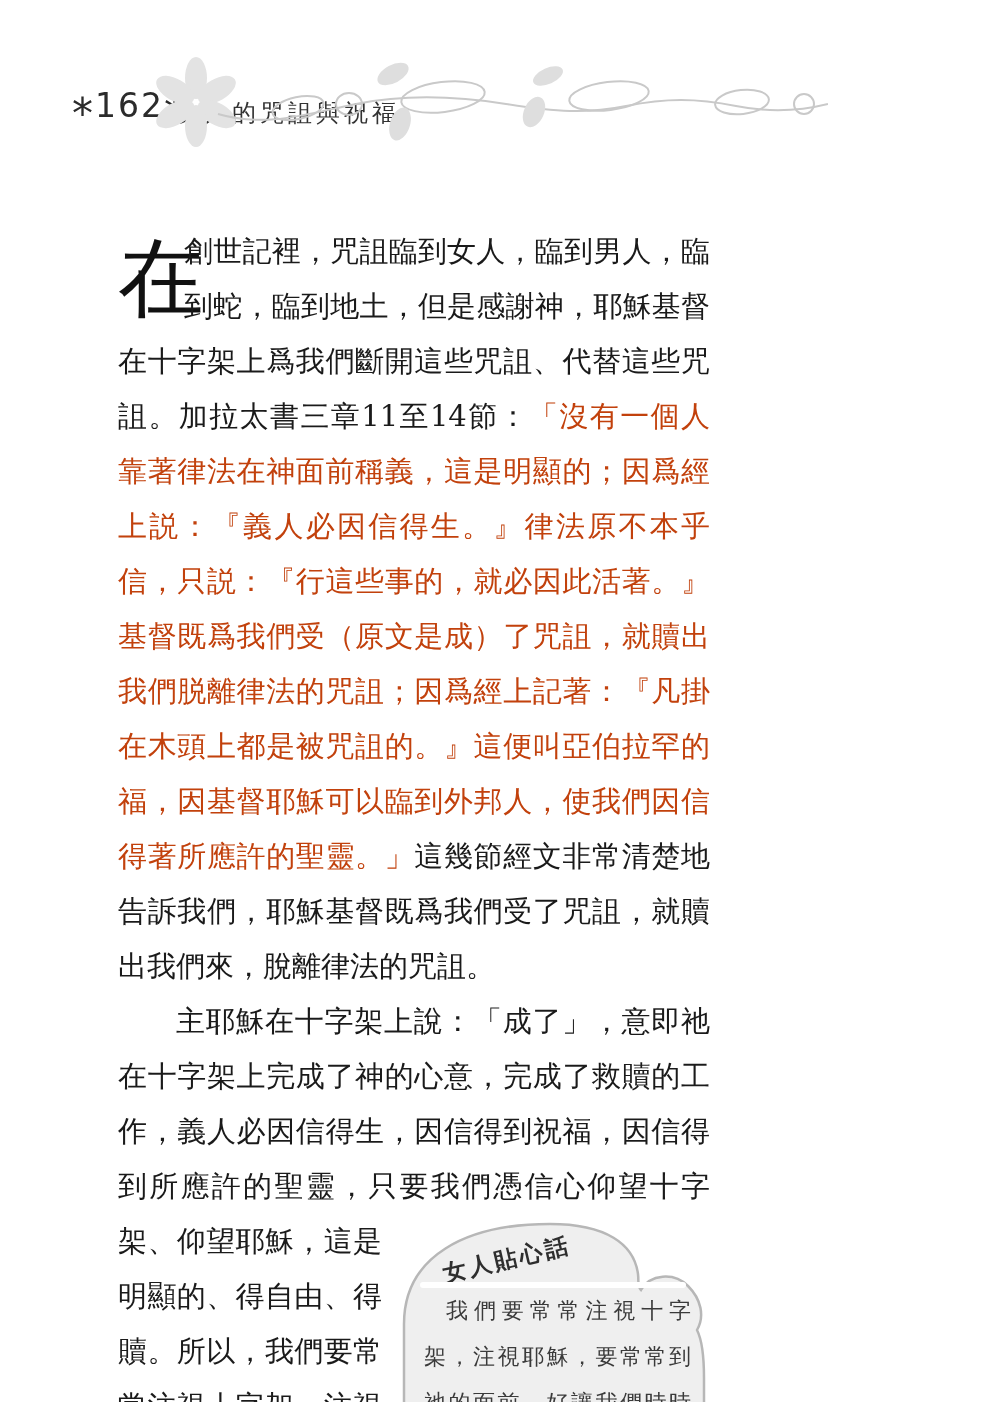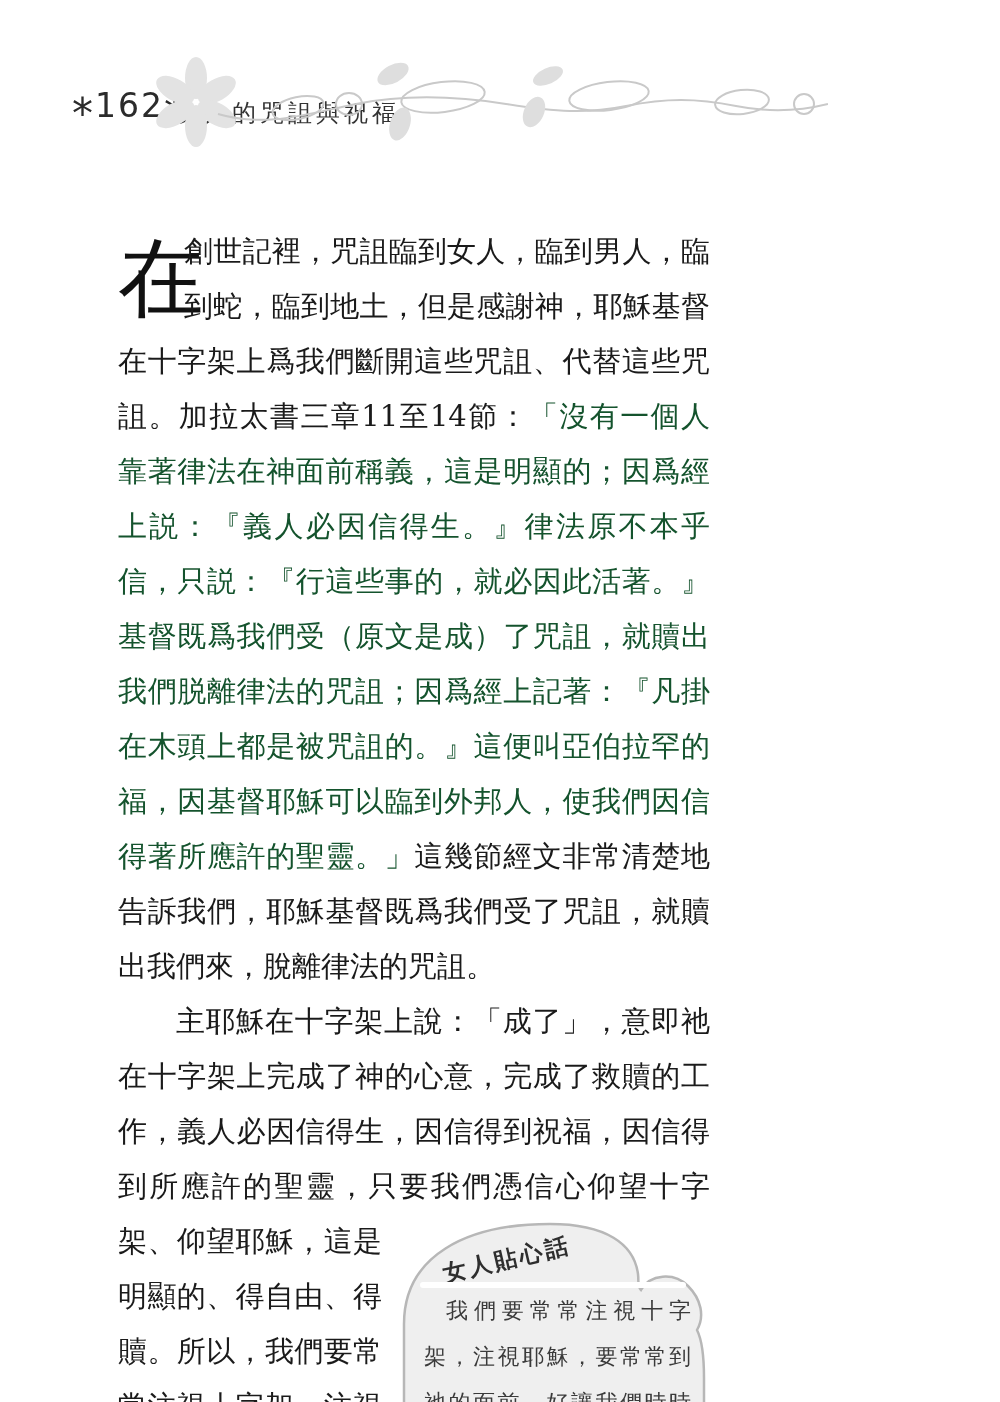--- a/index.html
+++ b/index.html
@@ -39,21 +39,21 @@
     text-align:justify;
   }
   .para{margin:0;}
   .dropcap{
     float:left;
     font-size:86px;line-height:104px;height:108px;width:58px;
     margin:2px 8px 0 0;
     color:#111111;
   }
   .p2{text-indent:2em;}
-  .kai{color:#14532d;}
+  .kai{color:#c2410c;}
   .ming{color:#1a1a1a;}
 
   
   .callout{
     display:block;float:right;position:relative;
     width:312px;height:256px;
     margin:2px 0 10px 16px;
     text-indent:0;
     font-family:"DejaVu Sans","Liberation Sans",sans-serif;
   }

